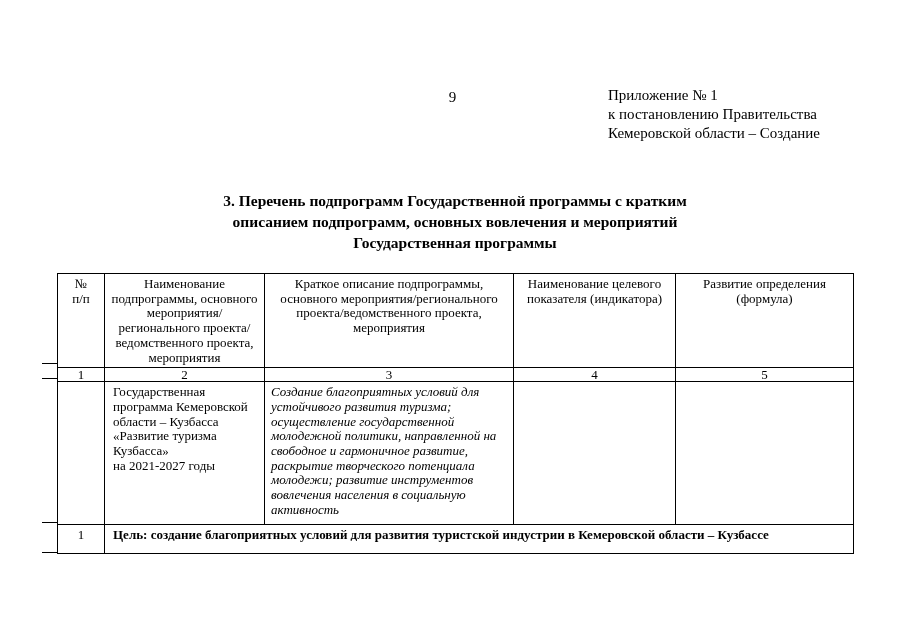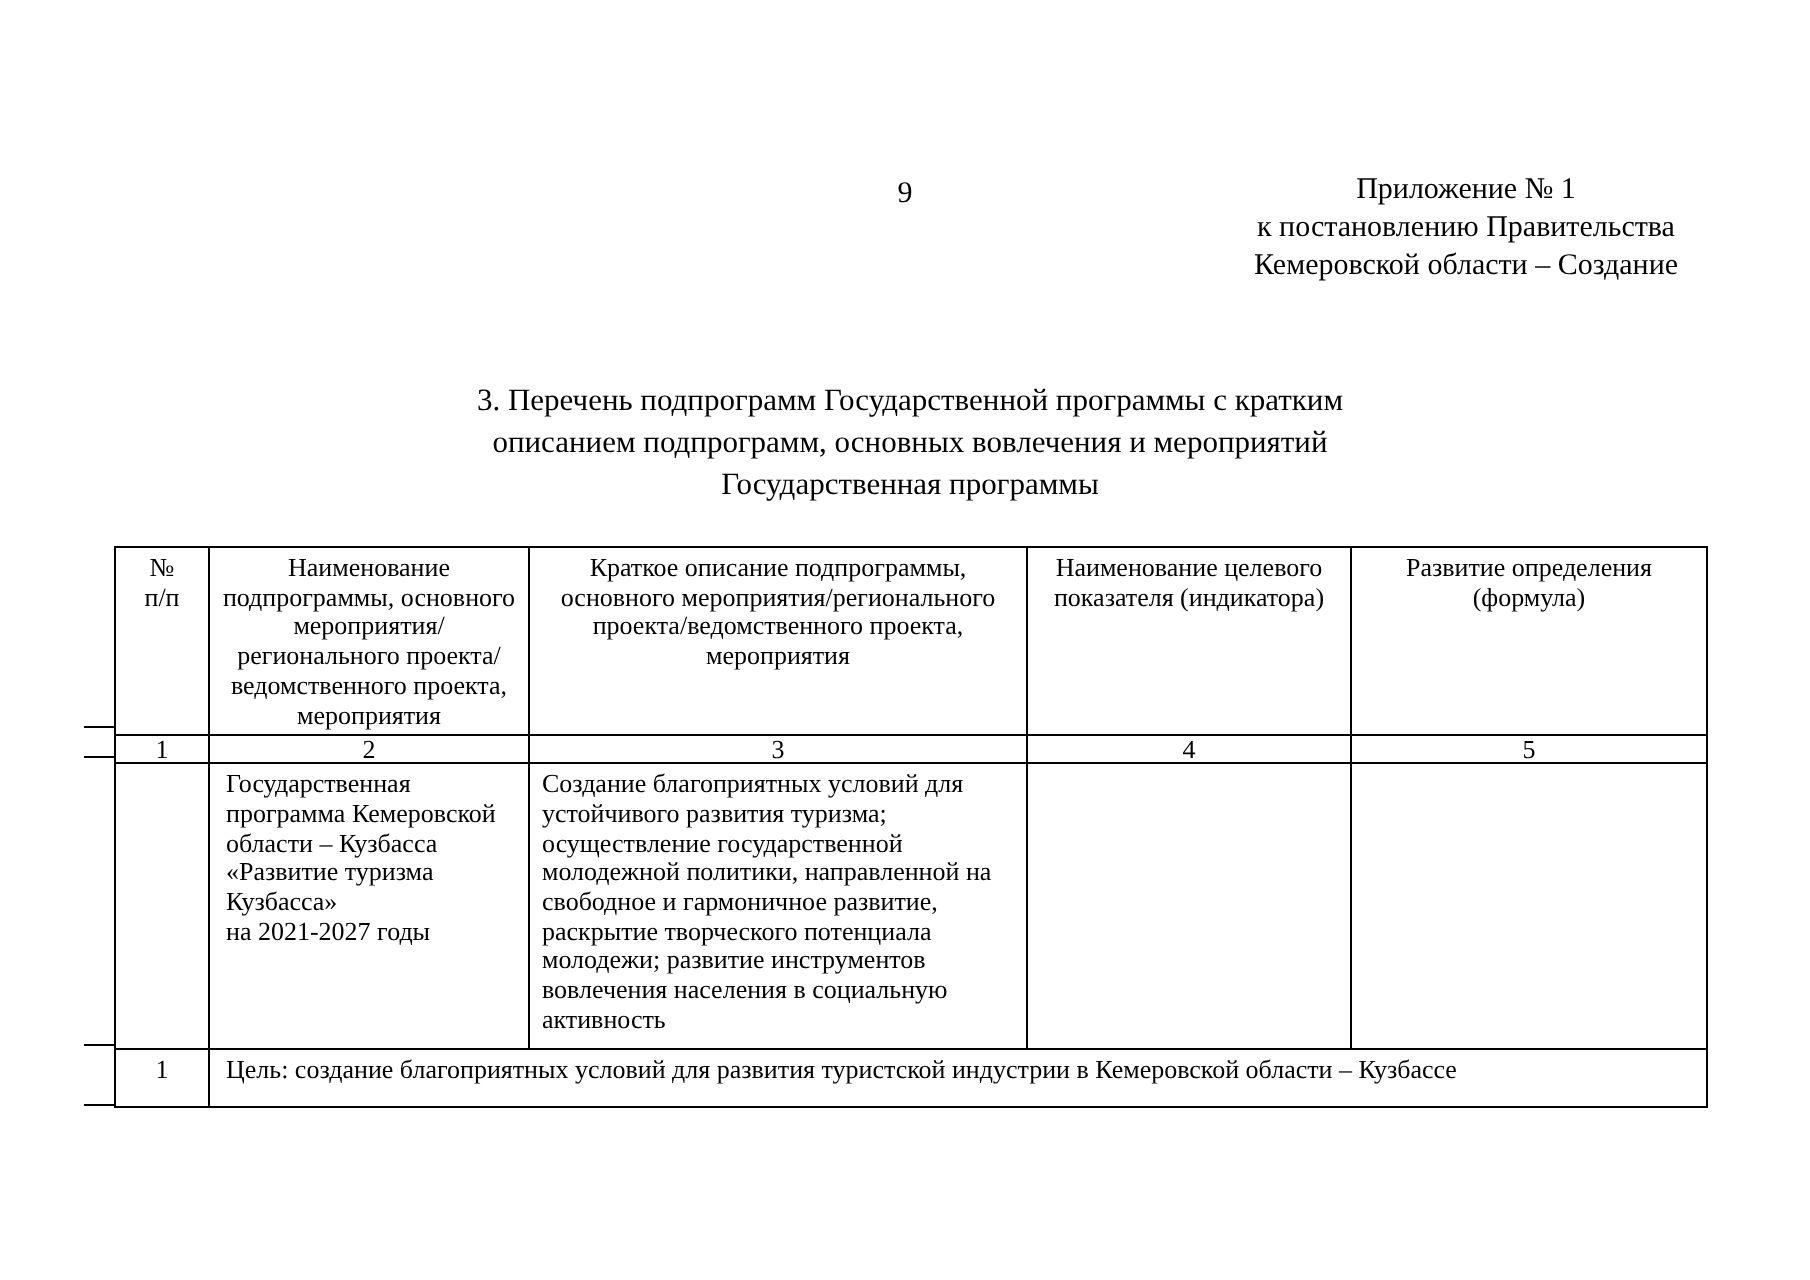--- a/index.html
+++ b/index.html
@@ -17,28 +17,28 @@
   }
   .page-number {
     position: absolute;
     top: 88px; left: 0; width: 905px;
     text-align: center;
     font-size: 15px; line-height: 19px;
   }
   .appendix {
     position: absolute;
     top: 86px; left: 608px; width: 250px;
-    text-align: center;
+    text-align: left;
     font-size: 15px; line-height: 19px;
   }
   .title {
     position: absolute;
     top: 190px; left: 57px; width: 796px;
     text-align: center;
-    font-weight: normal;
+    font-weight: bold;
     font-size: 15.5px; line-height: 21px;
   }
   table.doc-table {
     position: absolute;
     top: 273px; left: 57px;
     width: 796px;
     border-collapse: collapse;
     table-layout: fixed;
     font-size: 13px;
     line-height: 14.7px;
@@ -56,24 +56,24 @@
     padding-top: 3px;
   }
   tr.colnum-row td {
     height: 14px;
     text-align: center;
     padding: 0;
     line-height: 13px;
   }
   tr.program-row td { height: 143px; padding-top: 3px; }
   td.name-cell { padding-left: 8px; }
-  td.desc-cell { padding-left: 6px; }
+  td.desc-cell { padding-left: 6px; font-style: italic; }
   tr.goal-row td { height: 29px; padding-top: 3px; }
   td.goal-num { text-align: center; }
-  td.goal-text { padding-left: 8px; }
+  td.goal-text { padding-left: 8px; font-weight: bold; }
   .ext-line {
     position: absolute;
     left: 42px; width: 16px; height: 1px;
     background: #000;
   }
 </style>
 </head>
 <body>
 
 <div class="page">

